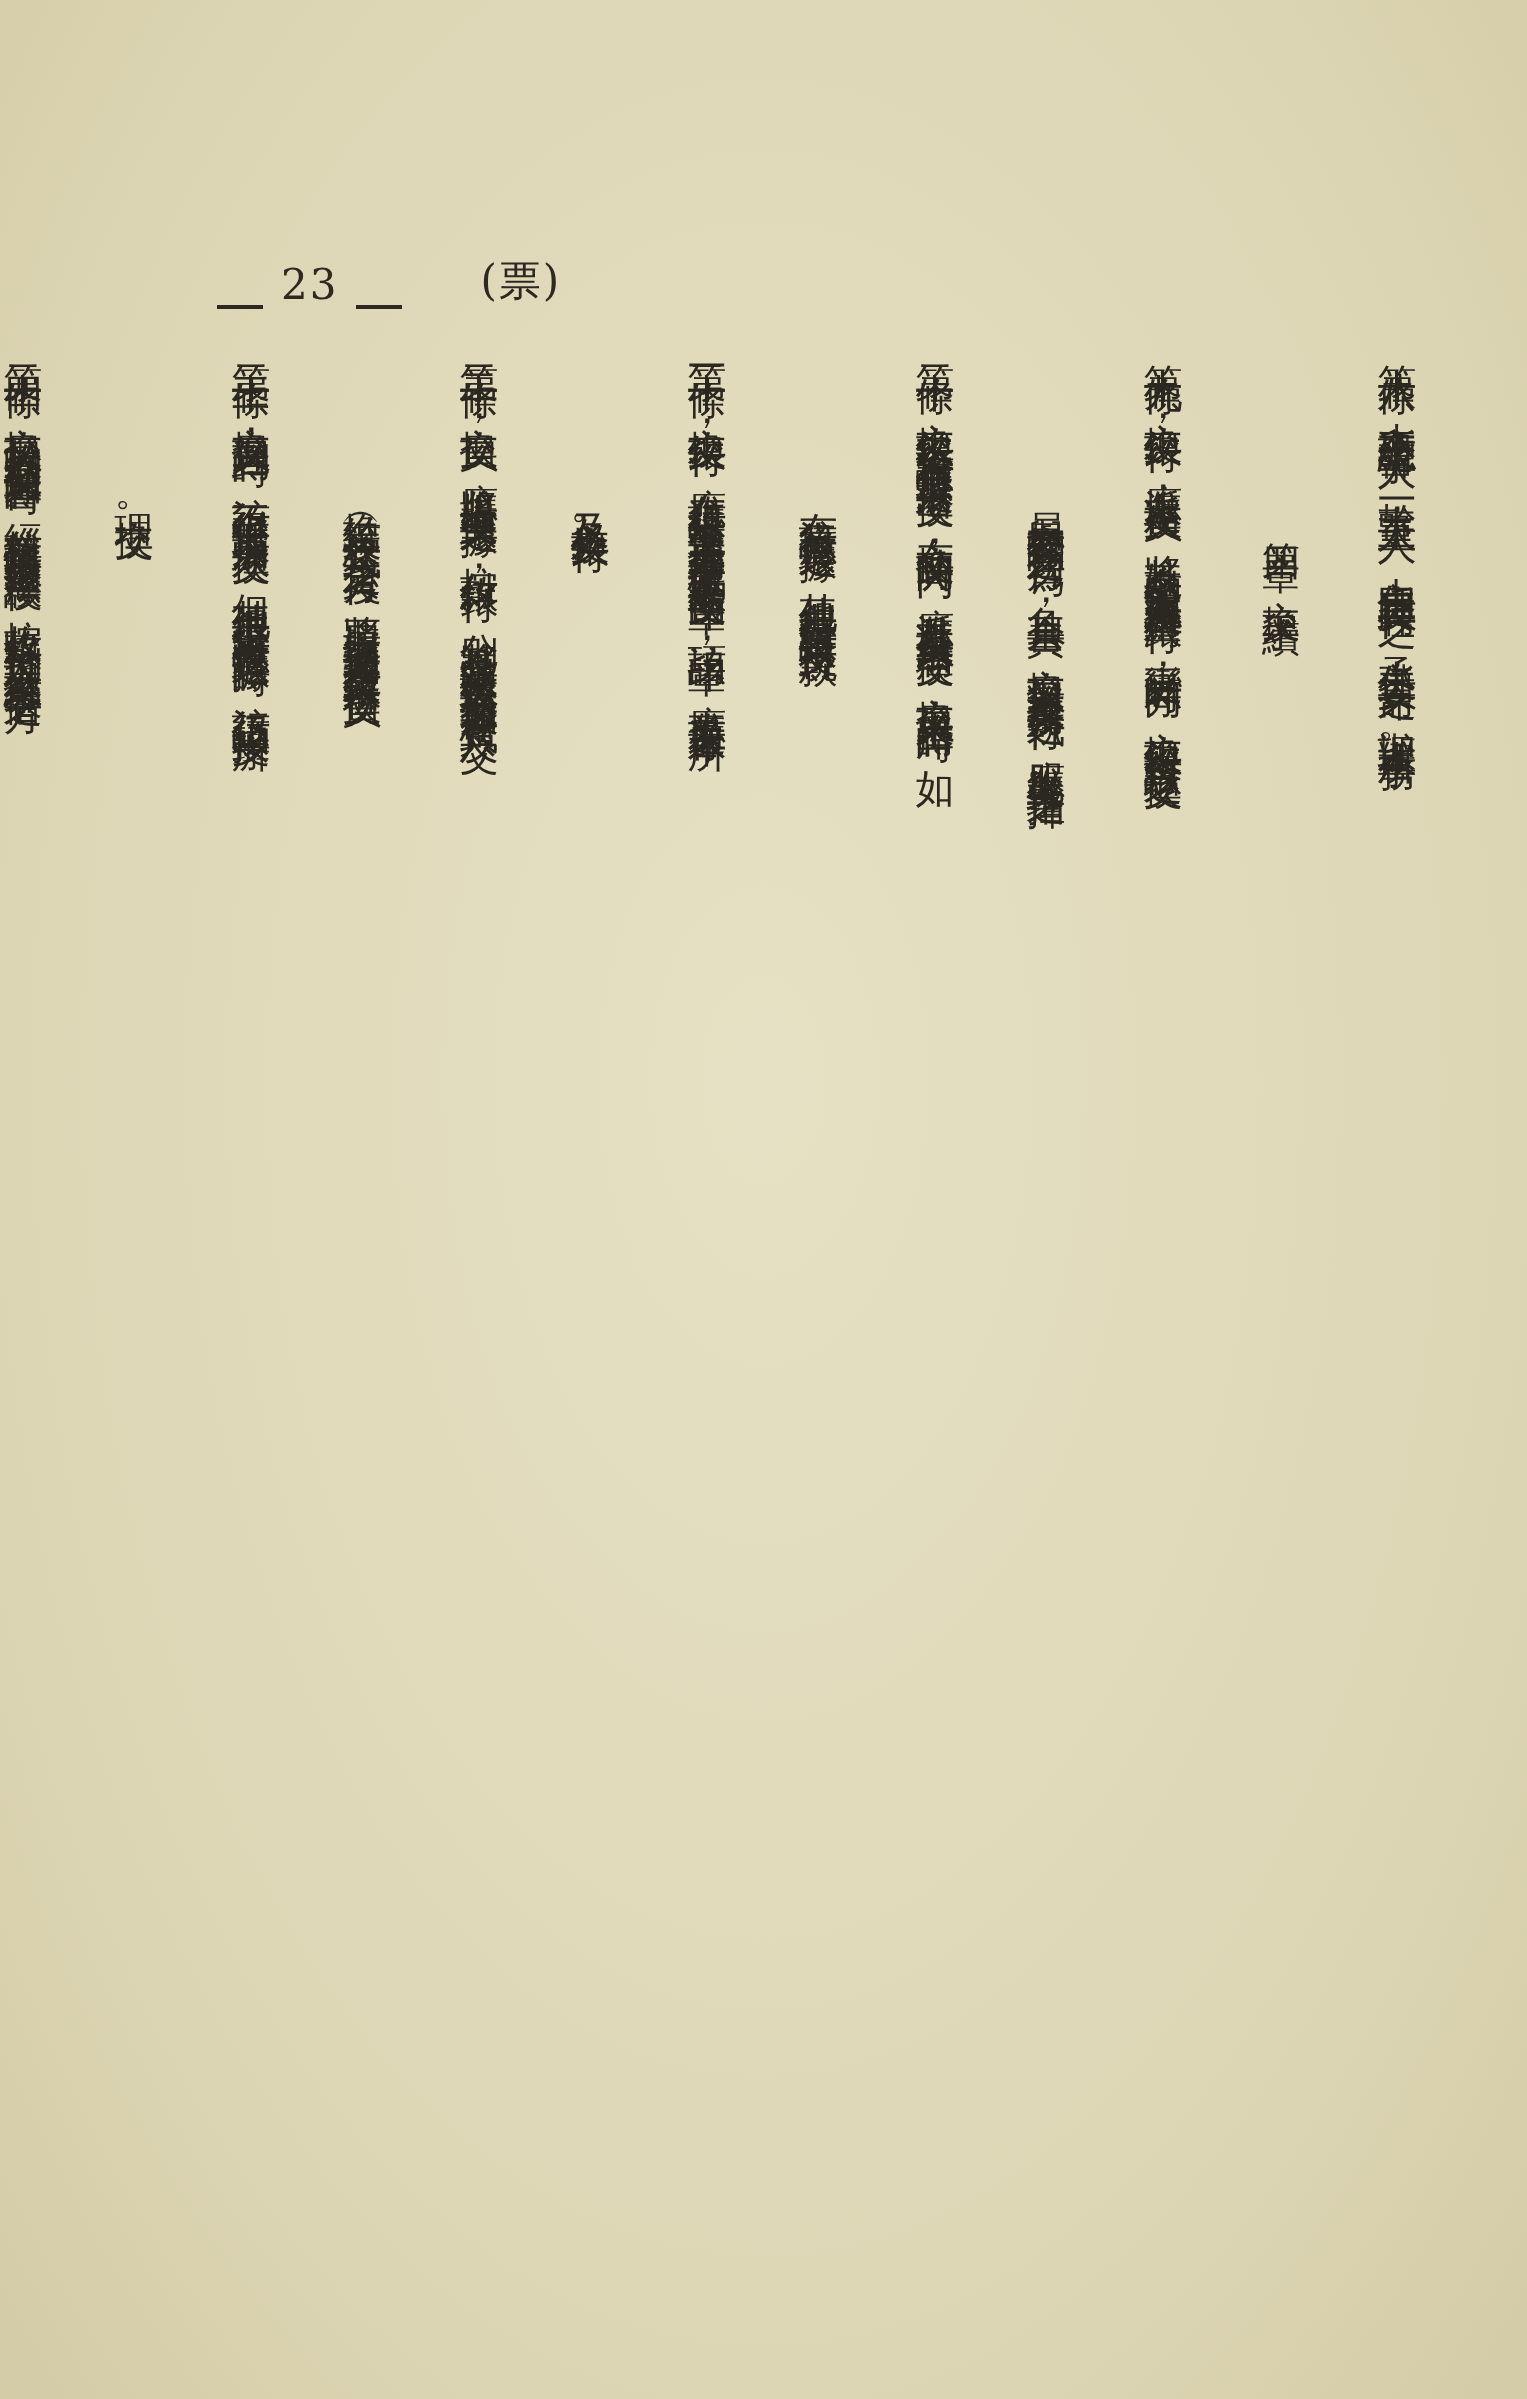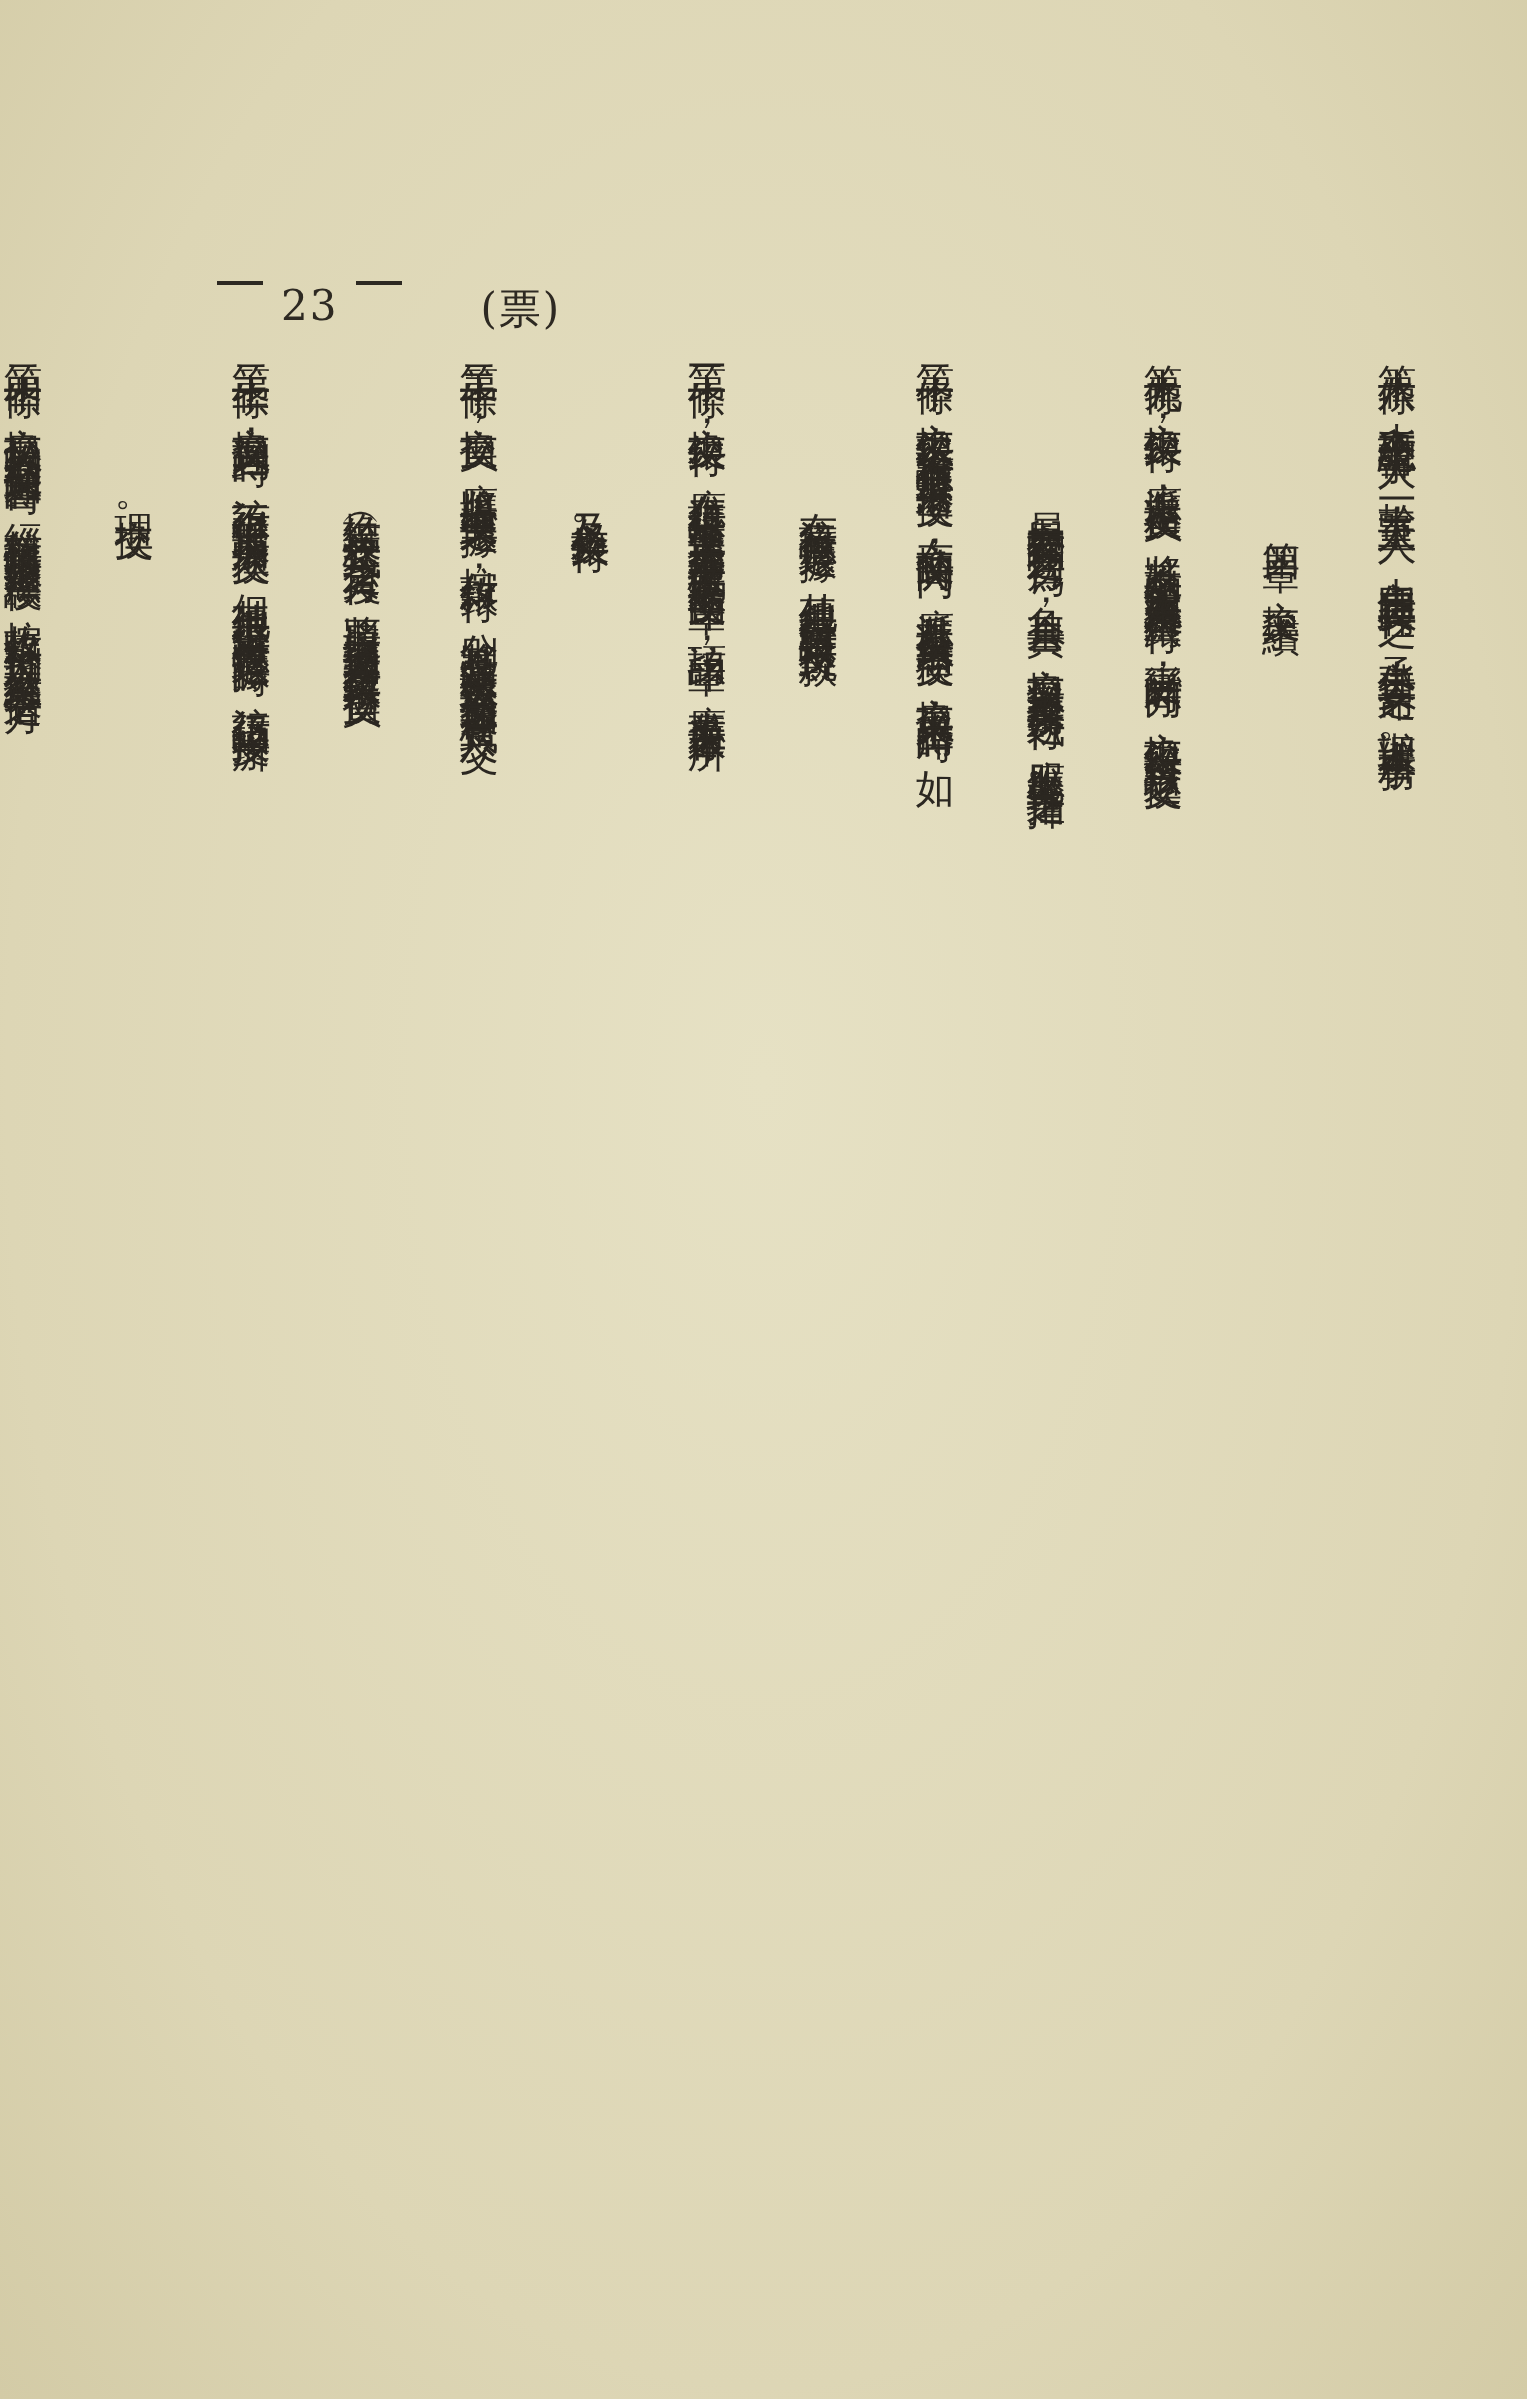--- a/index.html
+++ b/index.html
@@ -15,25 +15,24 @@
       overflow: hidden;
       font-family: "DejaVu Serif", "Liberation Serif", serif;
       color: #2b2721;
     }
     .page-header {
       position: absolute;
       left: 199px;
       top: 249px;
       height: 60px;
       display: flex;
-      align-items: flex-start;
+      align-items: flex-end;
       font-size: 42px;
       letter-spacing: 2px;
       color: #2d2922;
-      margin-top: 32px;
     }
     .page-header .dash {
       display: inline-block;
       width: 46px;
       height: 4px;
       background: #2d2922;
       margin: 0 18px;
     }
     .page-header .pnum {
       font-family: "DejaVu Serif", serif;

